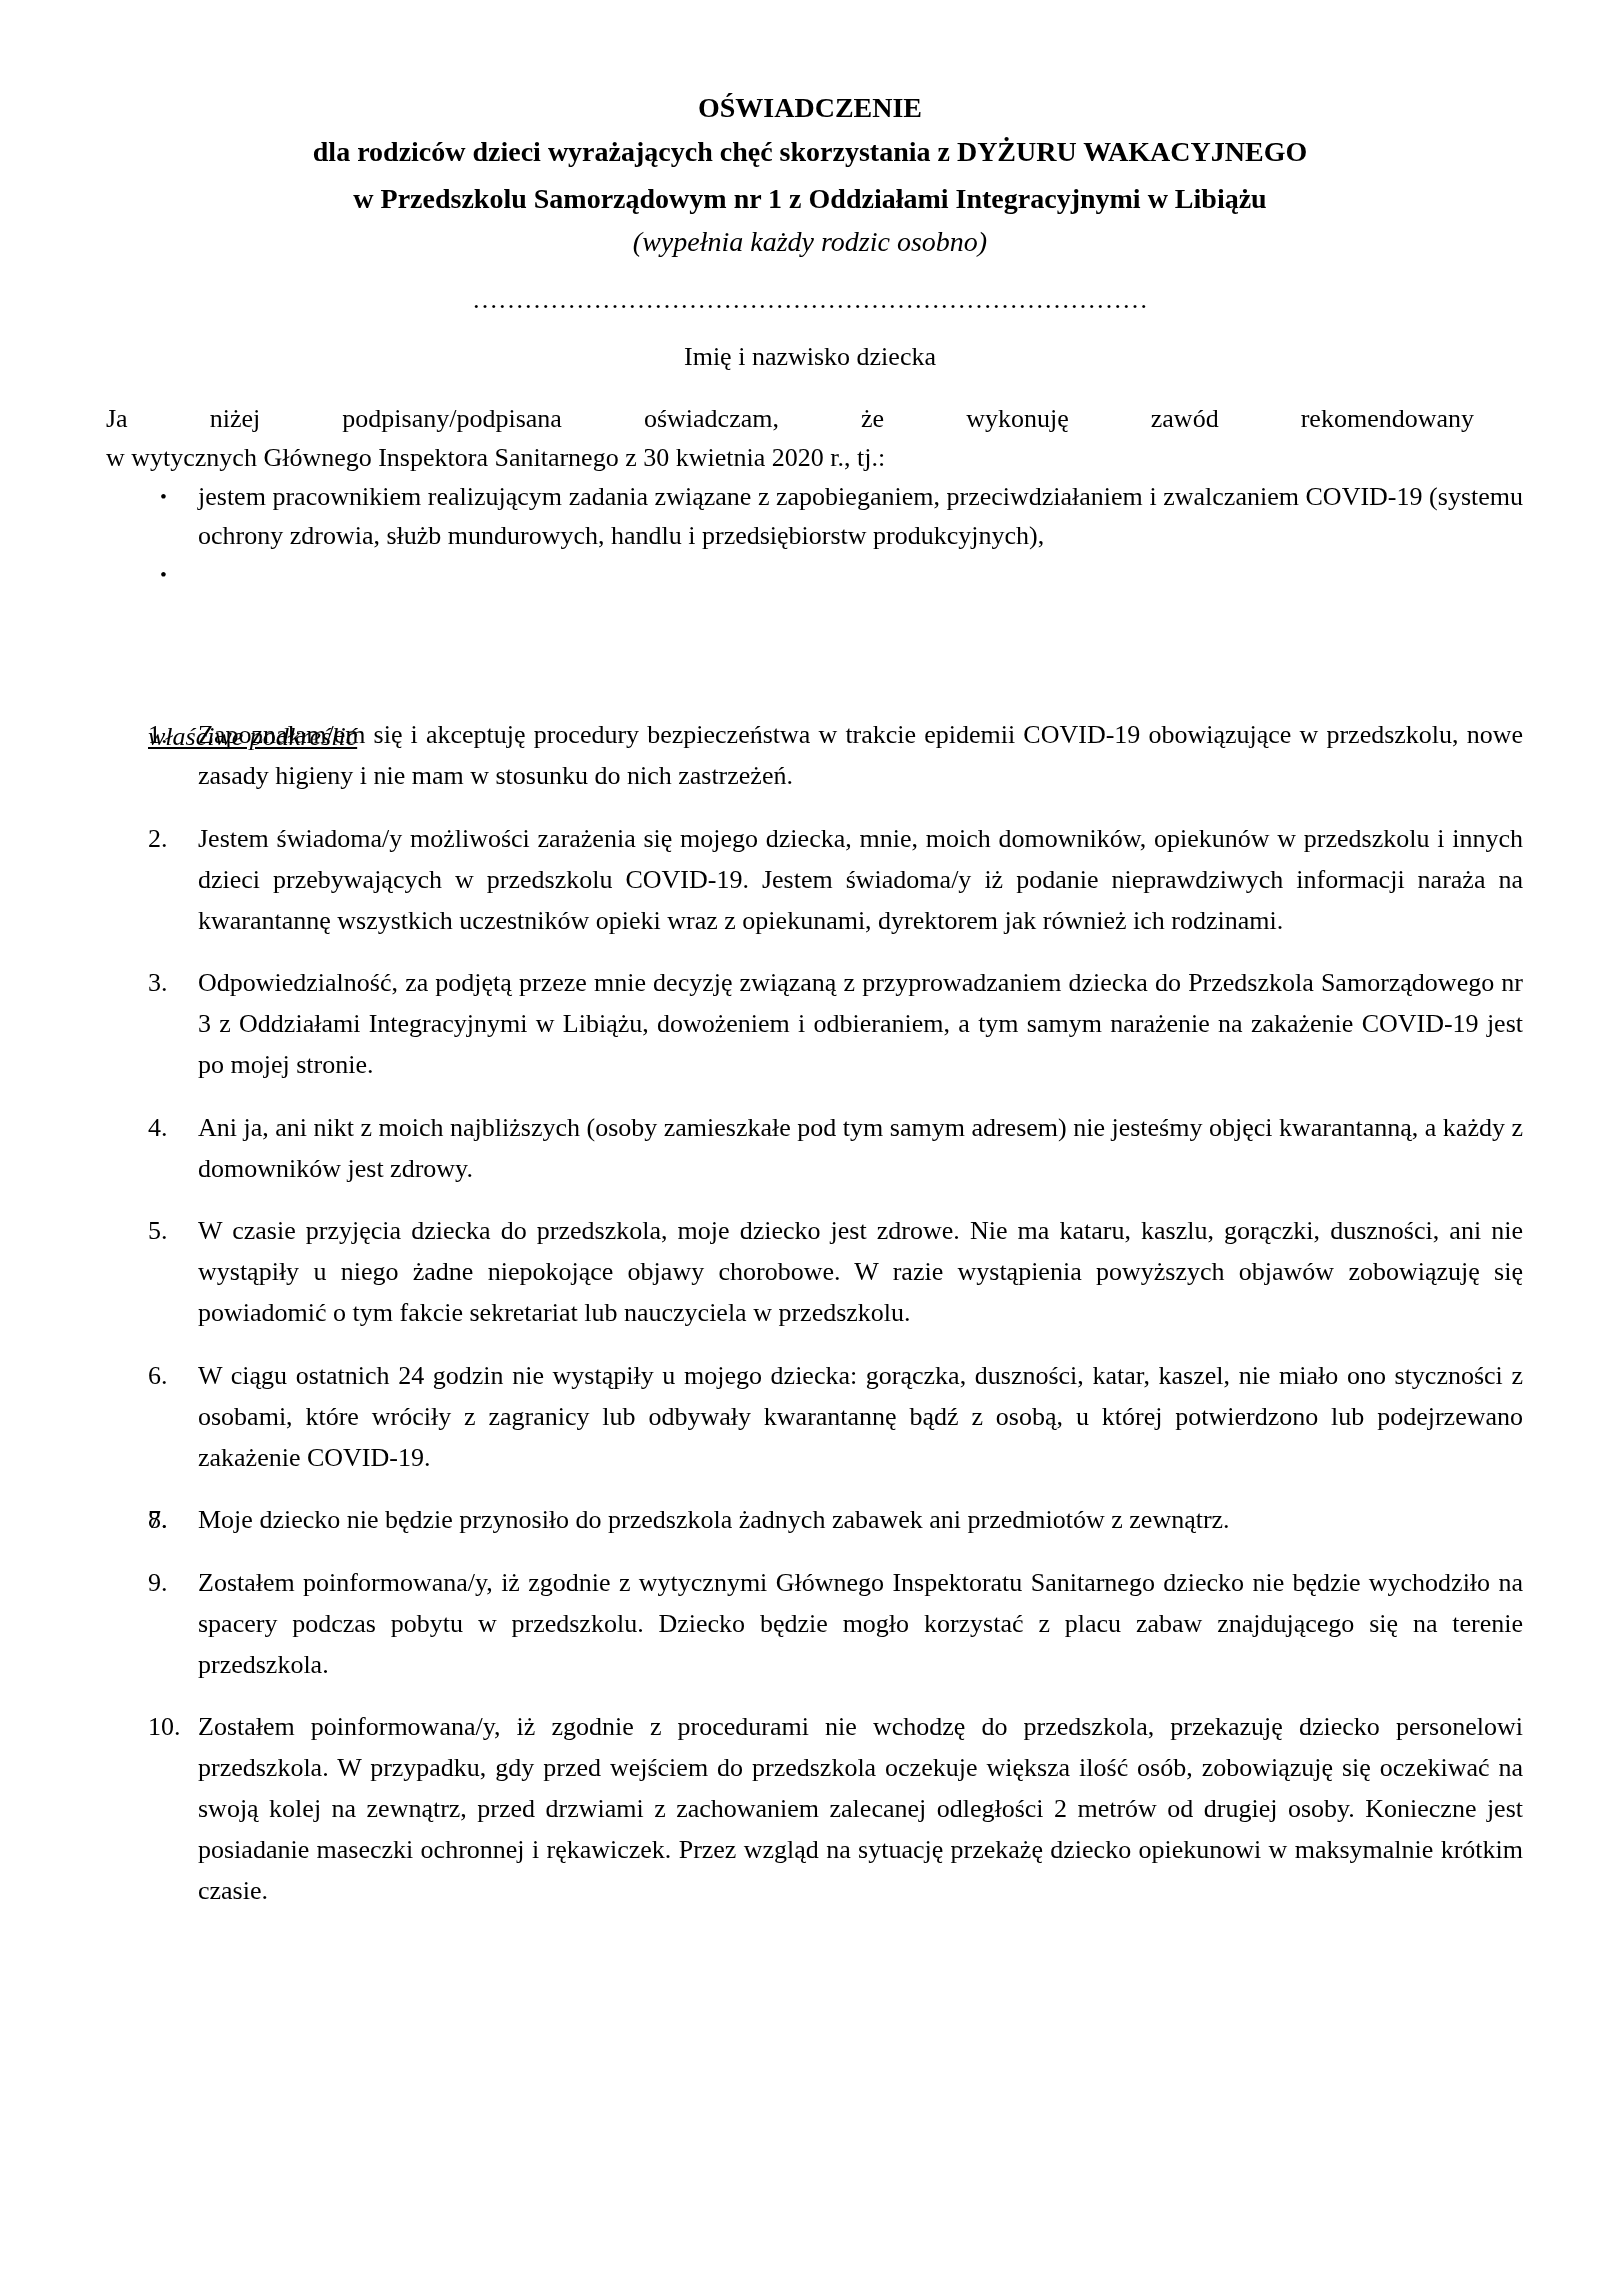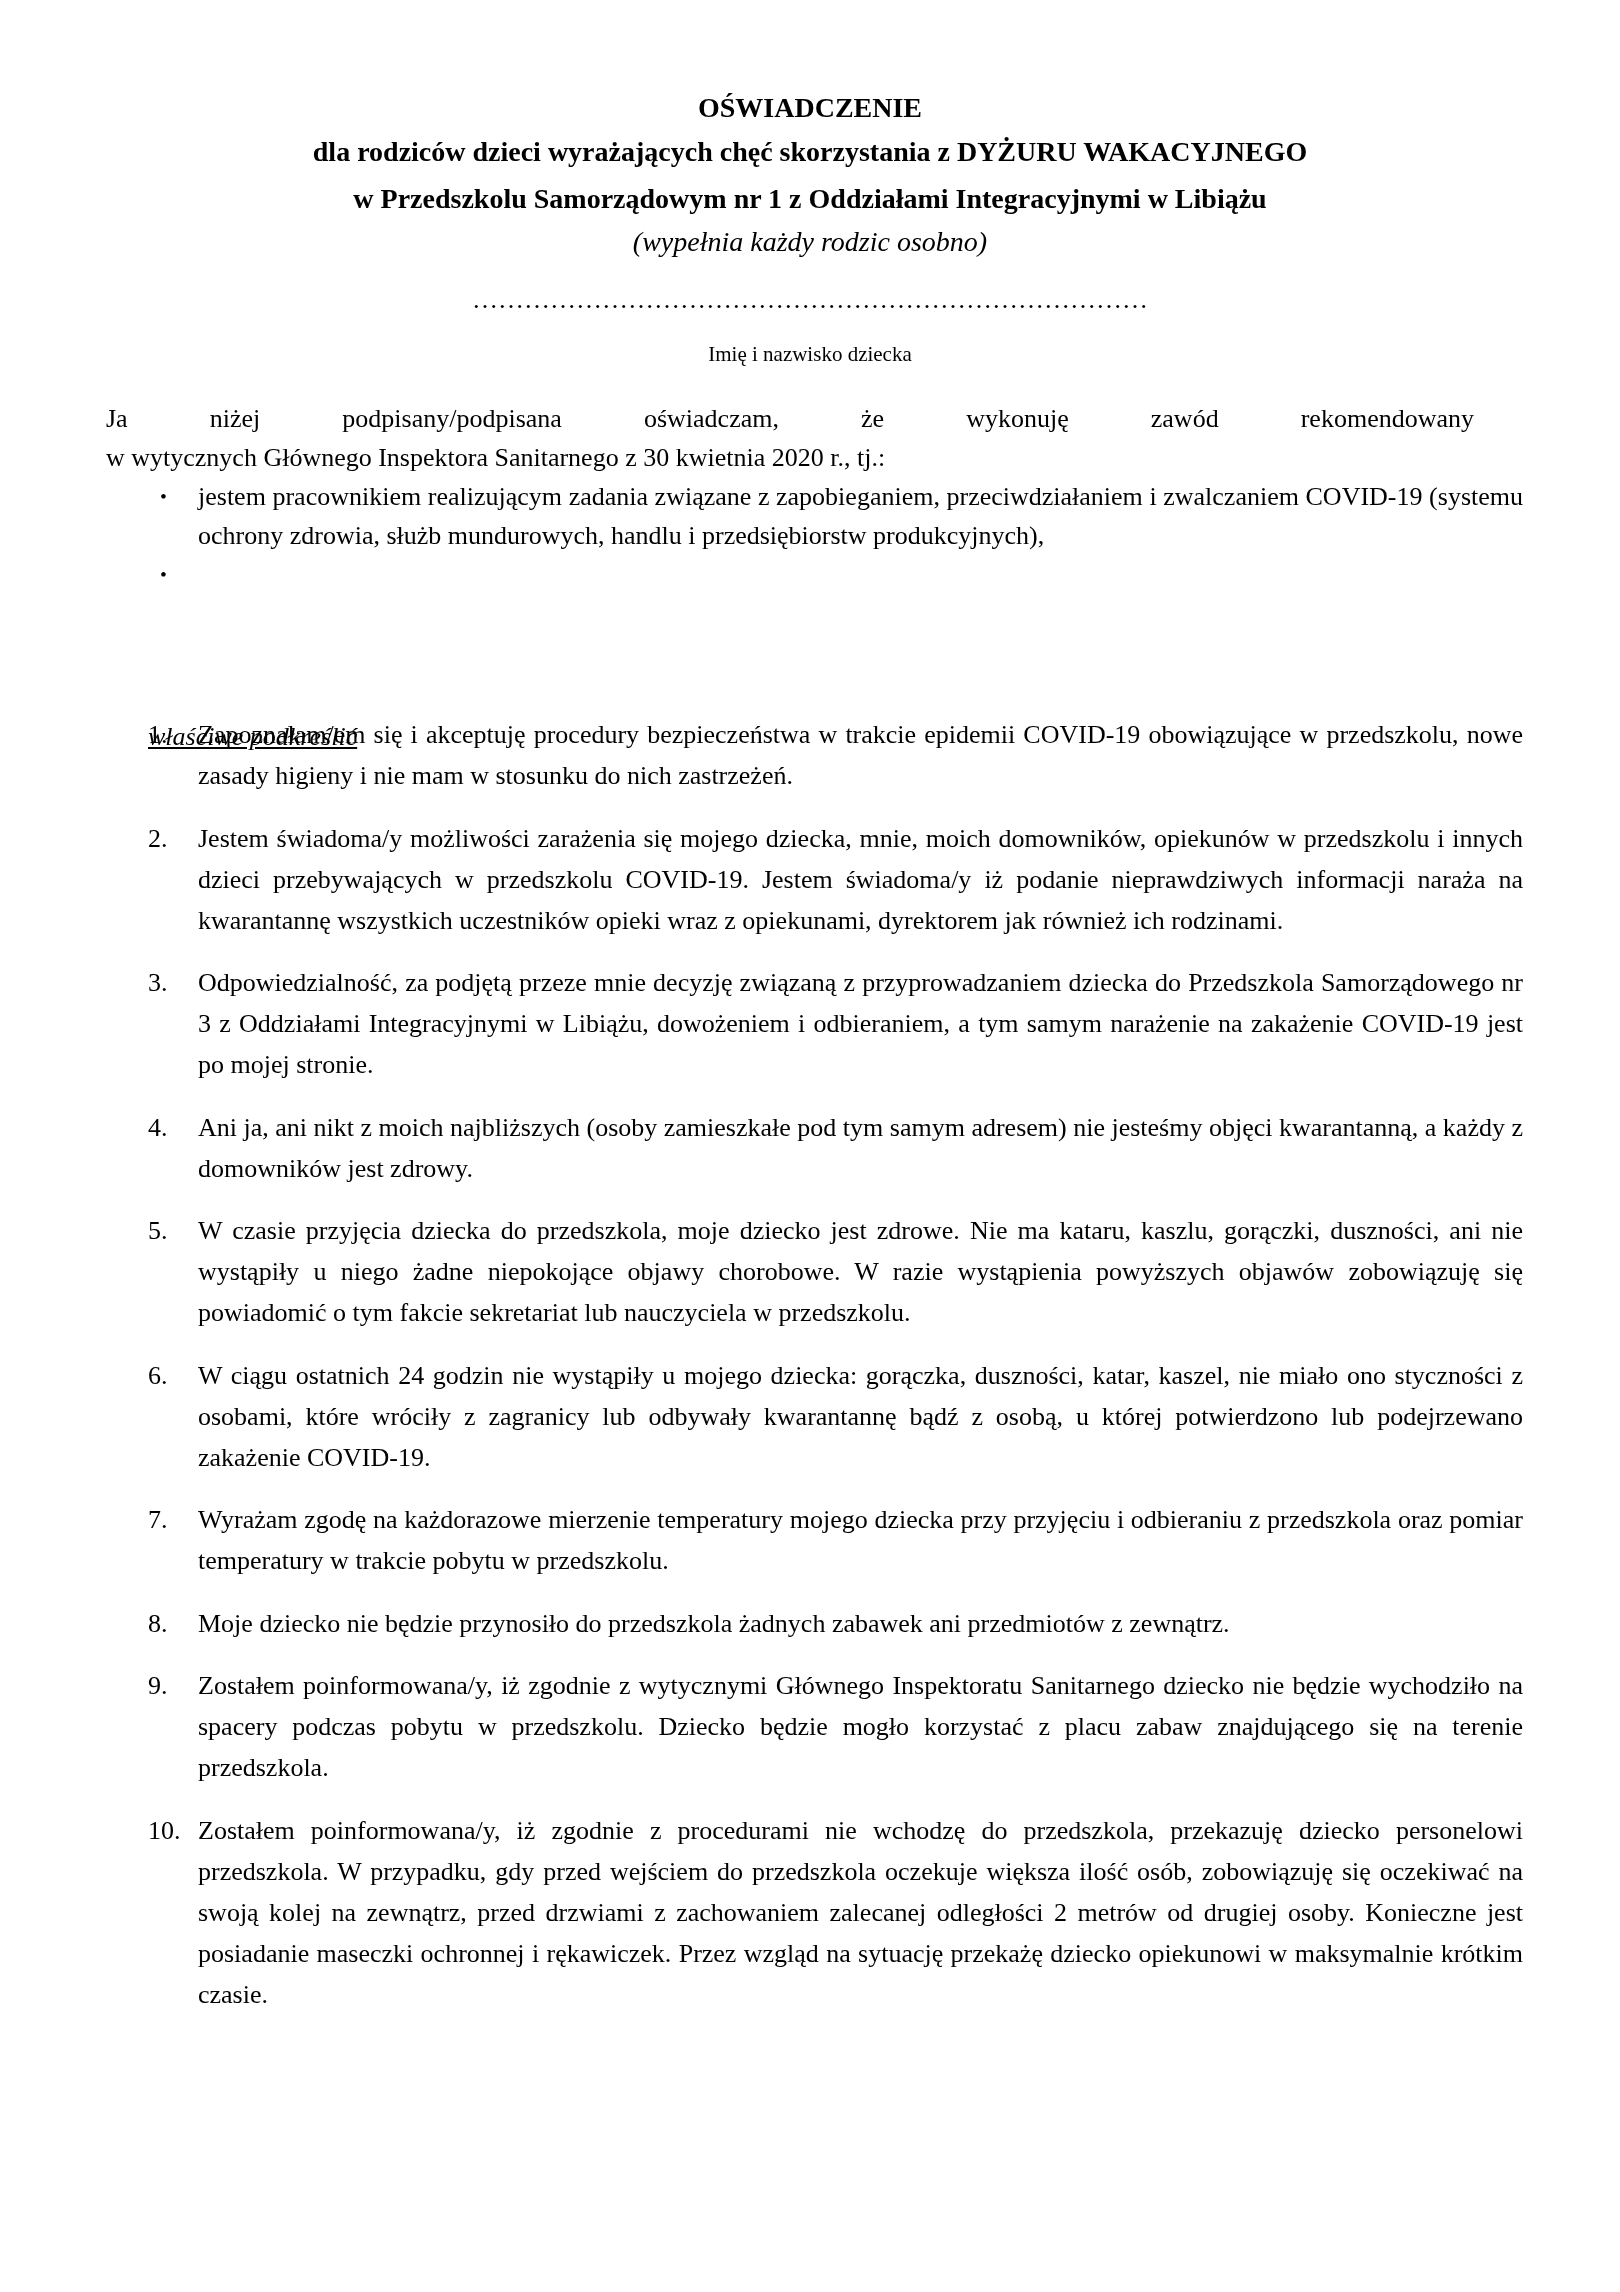--- a/index.html
+++ b/index.html
@@ -8,21 +8,21 @@
     font-family: "Liberation Serif", "DejaVu Serif", serif;
     color: #000000;
   }
   .page { position: absolute; left: 0; top: 0; width: 1620px; height: 2293px; }
   .hdr { position: absolute; left: 0; width: 1620px; text-align: center; white-space: nowrap; }
   .title { top: 92px; font-size: 28px; font-weight: bold; }
   .sub1 { top: 136px; font-size: 28px; font-weight: bold; }
   .sub2 { top: 183px; font-size: 28px; font-weight: bold; }
   .sub3 { top: 226px; font-size: 28px; font-style: italic; }
   .dots { top: 285px; font-size: 26px; letter-spacing: 0px; }
-  .namelbl { top: 342px; font-size: 21px; }
+  .namelbl { top: 342px; font-size: 26px; }
 
   .body { position: absolute; left: 88px; width: 1424px; font-size: 26px; line-height: 39px; margin-left: 18px; }
   .intro { top: 399px; text-align: justify; text-align-last: left; }
   .intro .l1 { display: block; text-align: justify; text-align-last: justify; width: 1368px; }
   .bullets { position: absolute; left: 99px; top: 477px; width: 1424px; font-size: 26px; line-height: 39px; margin: 0; padding: 0; list-style: none; }
   .bullets li { position: relative; padding-left: 99px; text-align: justify; }
   .bullets .dot { position: absolute; left: 61px; top: 0; font-size: 19.7px; }
 
   .note { position: absolute; left: 148px; top: 685px; font-size: 26px; line-height: 36px; font-style: italic; text-decoration: underline; margin-top: 34px; }
 
@@ -61,20 +61,20 @@
 
   <div class="note">właściwe podkreślić</div>
 
   <ol class="ol">
     <li><span class="num">1.</span><span>Zapoznałam/em się i akceptuję procedury bezpieczeństwa w trakcie epidemii COVID-19 obowiązujące w przedszkolu, nowe zasady higieny i nie mam w stosunku do nich zastrzeżeń.</span></li>
     <li><span class="num">2.</span><span>Jestem świadoma/y możliwości zarażenia się mojego dziecka, mnie, moich domowników, opiekunów w przedszkolu i innych dzieci przebywających w przedszkolu COVID-19. Jestem świadoma/y iż podanie nieprawdziwych informacji naraża na kwarantannę wszystkich uczestników opieki wraz z opiekunami, dyrektorem jak również ich rodzinami.</span></li>
     <li><span class="num">3.</span><span>Odpowiedzialność, za podjętą przeze mnie decyzję związaną z przyprowadzaniem dziecka do Przedszkola Samorządowego nr 3 z Oddziałami Integracyjnymi w Libiążu, dowożeniem i odbieraniem, a tym samym narażenie na zakażenie COVID-19 jest po mojej stronie.</span></li>
     <li><span class="num">4.</span><span>Ani ja, ani nikt z moich najbliższych (osoby zamieszkałe pod tym samym adresem) nie jesteśmy objęci kwarantanną, a każdy z domowników jest zdrowy.</span></li>
     <li><span class="num">5.</span><span>W czasie przyjęcia dziecka do przedszkola, moje dziecko jest zdrowe. Nie ma kataru, kaszlu, gorączki, duszności, ani nie wystąpiły u niego żadne niepokojące objawy chorobowe. W razie wystąpienia powyższych objawów zobowiązuję się powiadomić o tym fakcie sekretariat lub nauczyciela w przedszkolu.</span></li>
     <li><span class="num">6.</span><span>W ciągu ostatnich 24 godzin nie wystąpiły u mojego dziecka: gorączka, duszności, katar, kaszel, nie miało ono styczności z osobami, które wróciły z zagranicy lub odbywały kwarantannę bądź z osobą, u której potwierdzono lub podejrzewano zakażenie COVID-19.</span></li>
-    <li><span class="num">7.</span><span>Wyrażam zgodę na każdorazowe mierzenie temperatury mojego dziecka przy przyjęciu i odbieraniu z przedszkola oraz pomiar temperatury w trakcie pobytu w przedszkolu.</span></li>
+    <li><span class="num">7.</span></li>
     <li><span class="num">8.</span><span>Moje dziecko nie będzie przynosiło do przedszkola żadnych zabawek ani przedmiotów z zewnątrz.</span></li>
     <li><span class="num">9.</span><span>Zostałem poinformowana/y, iż zgodnie z wytycznymi Głównego Inspektoratu Sanitarnego dziecko nie będzie wychodziło na spacery podczas pobytu w przedszkolu. Dziecko będzie mogło korzystać z placu zabaw znajdującego się na terenie przedszkola.</span></li>
     <li class="ten"><span class="num">10.</span><span> Zostałem poinformowana/y, iż zgodnie z procedurami nie wchodzę do przedszkola, przekazuję dziecko personelowi przedszkola. W przypadku, gdy przed wejściem do przedszkola oczekuje większa ilość osób, zobowiązuję się  oczekiwać na swoją kolej na zewnątrz, przed drzwiami z zachowaniem zalecanej odległości 2 metrów od drugiej osoby. Konieczne jest posiadanie maseczki ochronnej i rękawiczek. Przez wzgląd na sytuację przekażę dziecko opiekunowi w maksymalnie krótkim czasie.</span></li>
   </ol>
 
 </div>
 
 
 </body></html>

